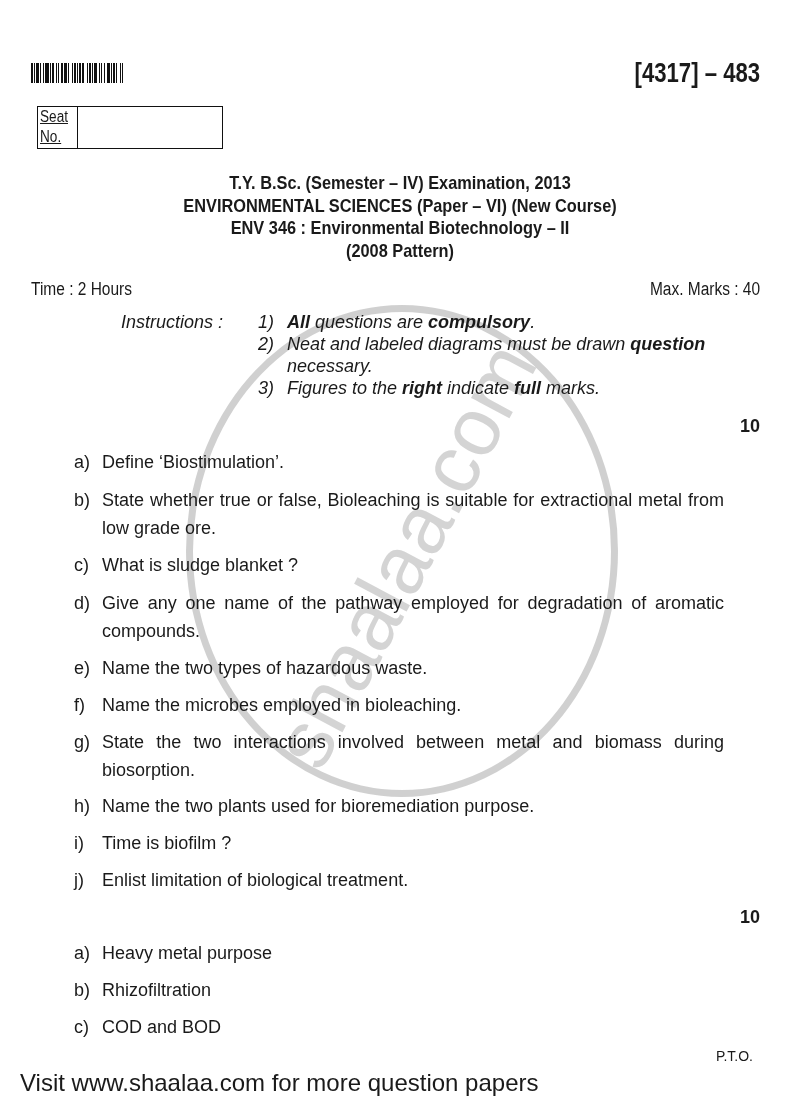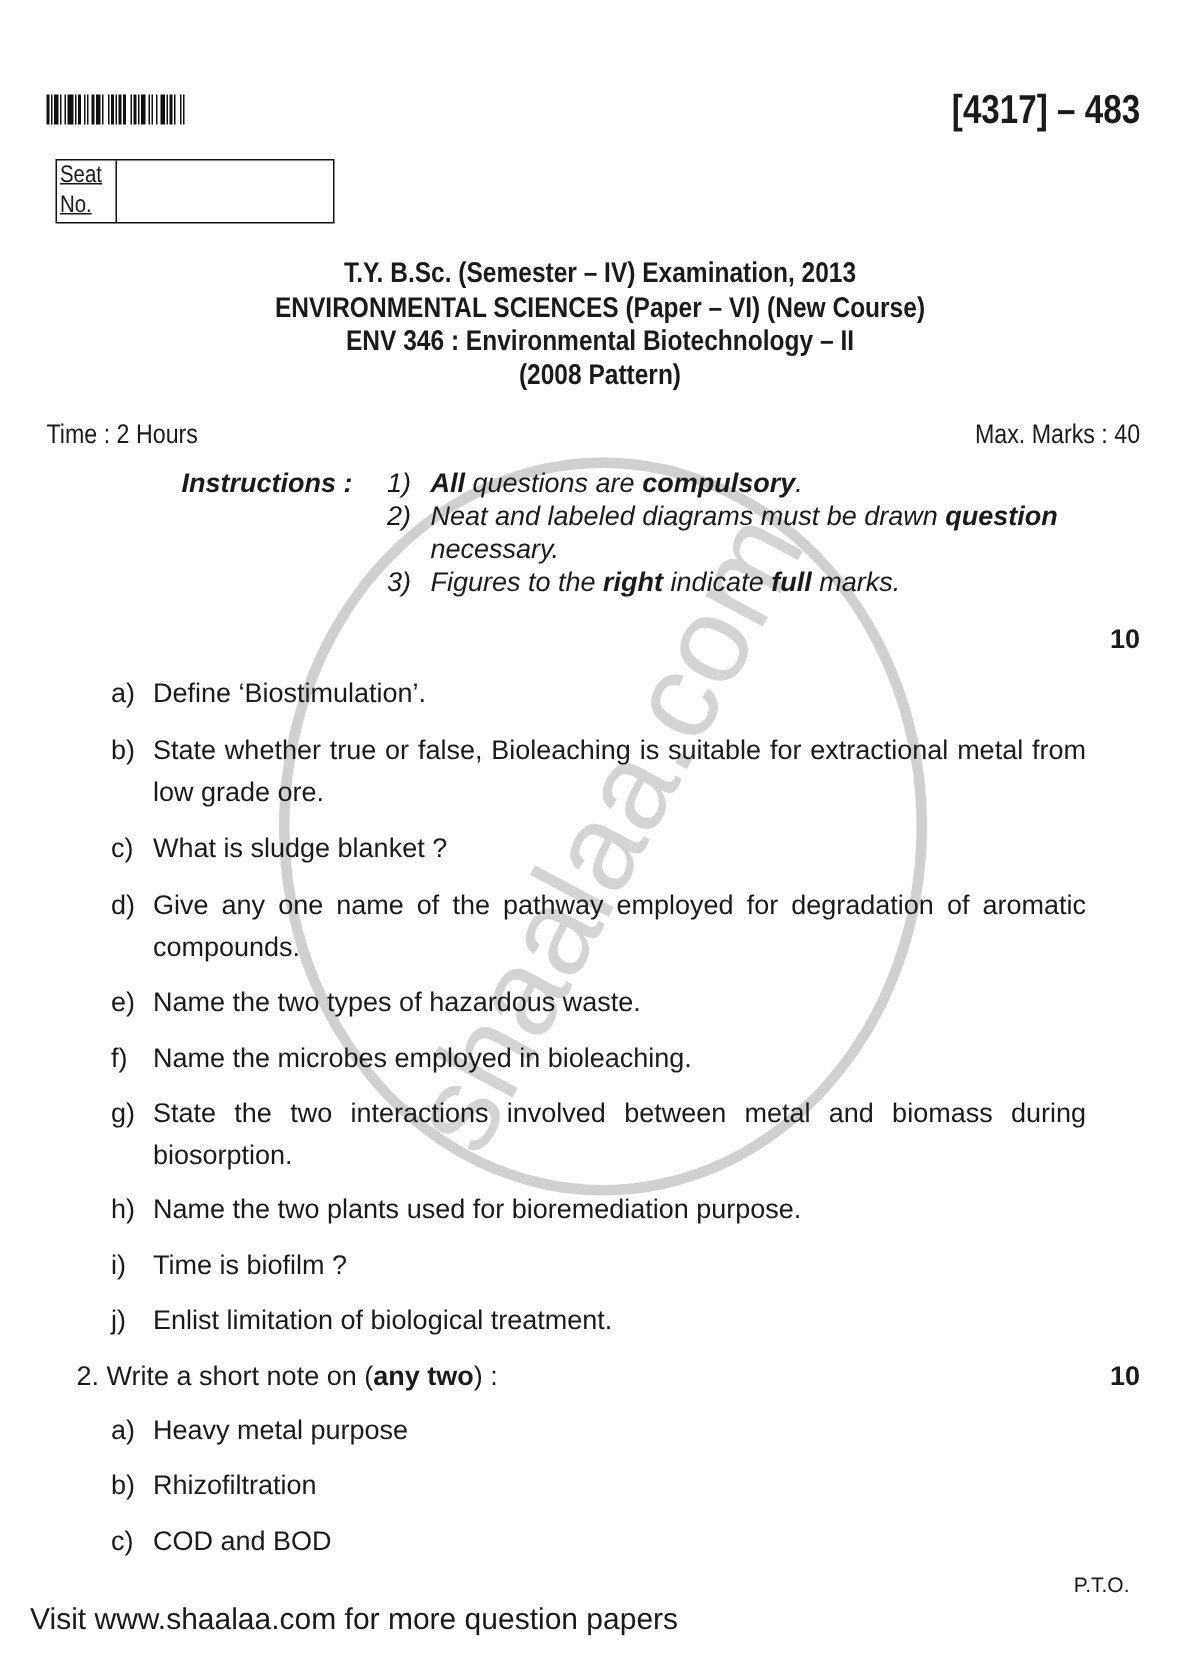--- a/index.html
+++ b/index.html
@@ -21,35 +21,35 @@
 
     .header { left: 0; width: 800px; text-align: center; font-weight: bold; font-size: 19px; line-height: 22.5px; top: 172px; }
     .header div { transform: scaleX(0.86); }
 
     .time-row { left: 31px; width: 729px; top: 279px; font-size: 18px; display: flex; justify-content: space-between; }
     .time-row span { display: inline-block; }
     .time-left { transform: scaleX(0.86); transform-origin: left; }
     .time-right { transform: scaleX(0.86); transform-origin: right; }
 
     .instructions { left: 121px; top: 311px; font-size: 18px; font-style: italic; line-height: 22px; }
-    .instr-label { position: absolute; left: 0; top: 0; font-weight: bold; white-space: nowrap; text-align: right; }
+    .instr-label { position: absolute; left: 0; top: 0; font-weight: normal; white-space: nowrap; text-align: right; }
     .instr-item { position: absolute; left: 137px; white-space: nowrap; }
     .instr-num { position: absolute; left: 0; }
     .instr-text { position: absolute; left: 29px; width: 460px; white-space: normal; }
     b { font-weight: bold; }
 
     .q { left: 51px; width: 709px; font-size: 18px; }
     .q-head { position: absolute; left: 0; white-space: nowrap; }
     .q-marks { position: absolute; right: 0; font-weight: bold; margin-left: 47px; }
     .sub { position: absolute; left: 23px; width: 650px; line-height: 27.5px; }
     .sub-letter { position: absolute; left: 0; }
     .sub-text { position: absolute; left: 28px; width: 622px; text-align: justify; }
 
     .pto { right: 47px; top: 1048px; font-size: 14px; }
-    .footer { left: 20px; top: 1069px; font-size: 20px; white-space: nowrap; }
+    .footer { left: 20px; top: 1069px; font-size: 24px; white-space: nowrap; }
 
     
     .wm-circle { left: 186px; top: 305px; width: 432px; height: 492px; border: 7px solid rgba(170,170,170,0.55); border-radius: 50%; box-sizing: border-box; pointer-events: none; }
     .wm-text { left: 405px; top: 555px; font-size: 82px; color: rgba(160,160,160,0.45); white-space: nowrap; transform: translate(-50%, -50%) rotate(-62deg); pointer-events: none; font-family: "Liberation Sans", sans-serif; }
   </style>
 </head>
 <body>
 
 <div class="abs wm-circle"></div>
 <div class="abs wm-text">shaalaa.com</div>
@@ -196,23 +196,20 @@
       <span class="sub-letter">i)</span>
       <span class="sub-text">Time is biofilm ?</span>
     </div>
   <div class="sub" style="top:451px;">
       <span class="sub-letter">j)</span>
       <span class="sub-text">Enlist limitation of biological treatment.</span>
     </div>
 </div>
 
 <div class="abs q" style="top:907px;height:130px;">
-  <div class="q-head">
-    <span>2.</span> <span>Write a short note on (</span><b>any two</b><span>) :</span>
-  </div>
   <span class="q-marks">10</span>
 
   <div class="sub" style="top:33px;">
       <span class="sub-letter">a)</span>
       <span class="sub-text">Heavy metal purpose</span>
     </div>
   <div class="sub" style="top:70px;">
       <span class="sub-letter">b)</span>
       <span class="sub-text">Rhizofiltration</span>
     </div>

